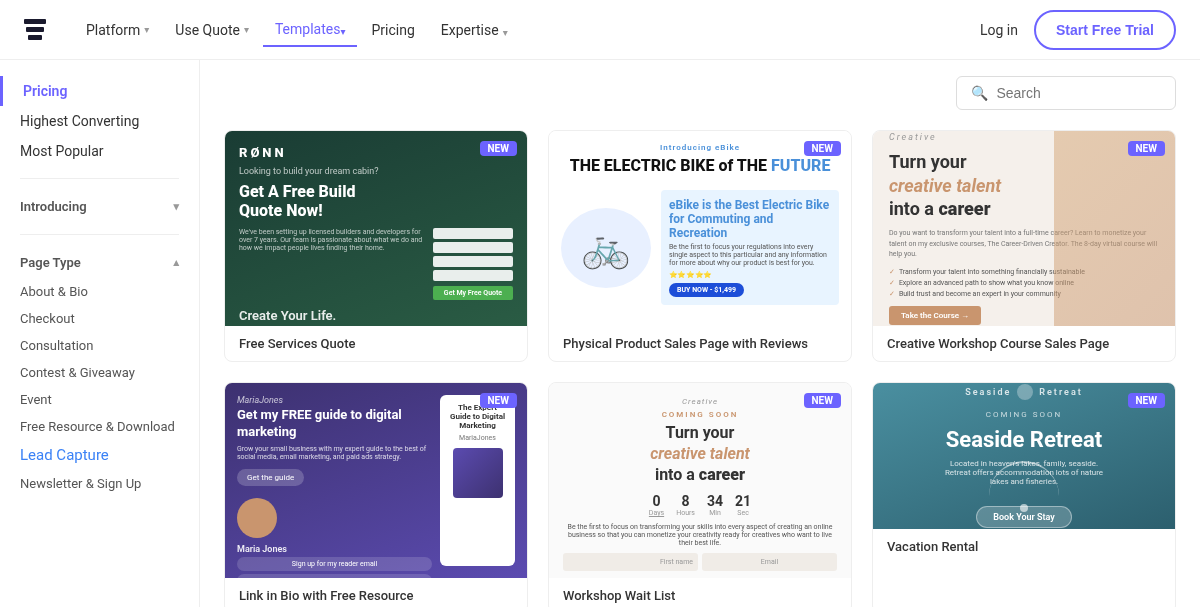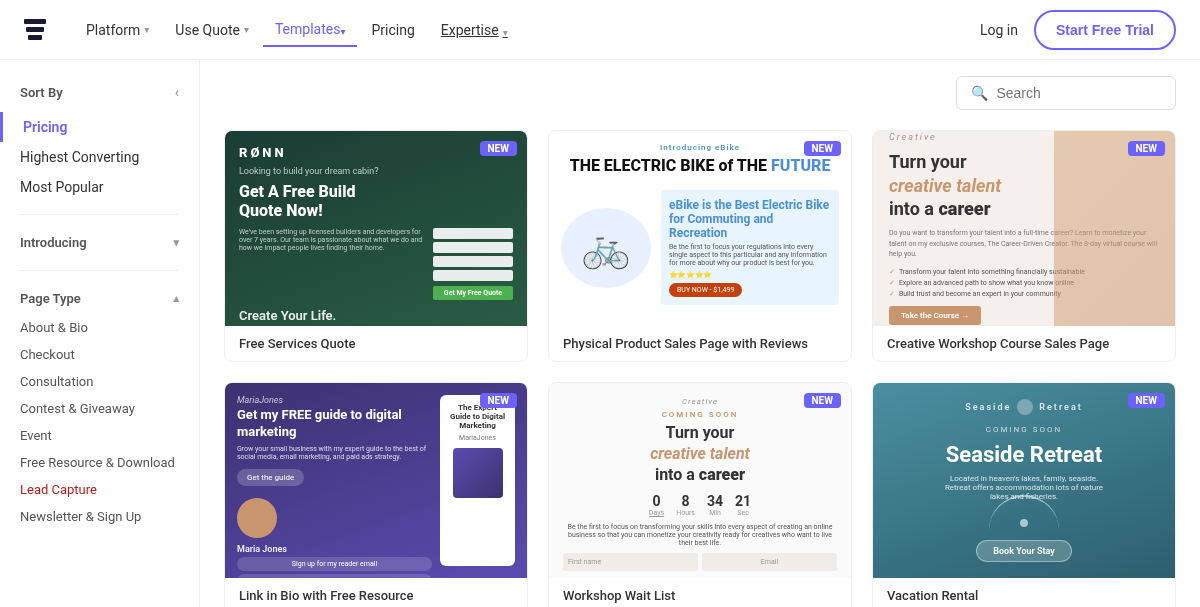--- a/index.html
+++ b/index.html
@@ -25,58 +25,54 @@
       <span>Use Quote</span>
       <span style="font-size:10px;color:#999;">▾</span>
     </div>
     <div style="padding:8px 12px;font-size:14px;color:#6c63ff;cursor:pointer;display:flex;align-items:flex-end;border-bottom:2px solid #6c63ff;">
       <span>Templates</span>
       <span style="font-size:10px;color:#6c63ff;">▾</span>
     </div>
     <div style="padding:8px 12px;font-size:14px;color:#333;cursor:pointer;">
       <span>Pricing</span>
     </div>
-    <div style="padding:8px 12px;font-size:14px;color:#333;cursor:pointer;display:flex;align-items:flex-end;gap:4px;text-decoration:underline;">
+    <div style="padding:8px 12px;font-size:14px;color:#333;cursor:pointer;display:flex;align-items:flex-end;gap:4px;">
       <span>Expertise</span>
       <span style="font-size:10px;color:#999;">▾</span>
     </div>
   </div>
   <div style="margin-left:auto;display:flex;align-items:center;gap:16px;">
     <span style="font-size:14px;color:#333;cursor:pointer;">Log in</span>
     <button style="padding:10px 20px;border:2px solid #6c63ff;border-radius:24px;color:#6c63ff;font-weight:600;font-size:14px;cursor:pointer;background:transparent;">Start Free Trial</button>
   </div>
 </nav>
 
 <div style="display:flex;height:calc(100vh - 60px);overflow:hidden;">
 
   <aside style="width:200px;min-width:200px;border-right:1px solid #eee;background:#fff;overflow-y:auto;padding:16px 0;">
-    <div style="display:flex;align-items:center;justify-content:space-between;padding:8px 20px 12px;font-size:13px;font-weight:600;color:#555;">
-      <span>Sort By</span>
-      <span style="font-size:14px;color:#999;cursor:pointer;">‹</span>
-    </div>
     <div style="padding:7px 20px;font-size:14px;color:#6c63ff;font-weight:600;border-left:3px solid #6c63ff;cursor:pointer;">Pricing</div>
     <div style="padding:7px 20px;font-size:14px;color:#333;cursor:pointer;">Highest Converting</div>
     <div style="padding:7px 20px;font-size:14px;color:#333;cursor:pointer;">Most Popular</div>
     <div style="height:1px;background:#eee;margin:12px 20px;"></div>
     <div style="display:flex;align-items:center;justify-content:space-between;padding:8px 20px;font-size:13px;font-weight:600;color:#555;cursor:pointer;">
       <span>Introducing</span>
       <span style="font-size:11px;color:#999;">▾</span>
     </div>
     <div style="height:1px;background:#eee;margin:12px 20px;"></div>
     <div style="display:flex;align-items:center;justify-content:space-between;padding:8px 20px;font-size:13px;font-weight:600;color:#555;cursor:pointer;">
       <span>Page Type</span>
       <span style="font-size:11px;color:#999;">▴</span>
     </div>
     <div style="padding:6px 20px;font-size:13px;color:#555;cursor:pointer;">About &amp; Bio</div>
     <div style="padding:6px 20px;font-size:13px;color:#555;cursor:pointer;">Checkout</div>
     <div style="padding:6px 20px;font-size:13px;color:#555;cursor:pointer;">Consultation</div>
     <div style="padding:6px 20px;font-size:13px;color:#555;cursor:pointer;">Contest &amp; Giveaway</div>
     <div style="padding:6px 20px;font-size:13px;color:#555;cursor:pointer;">Event</div>
     <div style="padding:6px 20px;font-size:13px;color:#555;cursor:pointer;">Free Resource &amp; Download</div>
-    <div style="padding:6px 20px;font-size:13px;color:#b91c1c;cursor:pointer;">Lead Capture</div>
+    <div style="padding:6px 20px;font-size:15px;color:#3b82f6;cursor:pointer;">Lead Capture</div>
     <div style="padding:6px 20px;font-size:13px;color:#555;cursor:pointer;">Newsletter &amp; Sign Up</div>
   </aside>
 
   <main style="flex:1;overflow-y:auto;padding:16px 24px;background:#fff;">
 
     <div style="display:flex;justify-content:flex-end;margin-bottom:20px;">
       <div style="display:flex;align-items:center;gap:8px;border:1px solid #ddd;border-radius:6px;padding:8px 14px;width:220px;background:#fff;">
         <span style="color:#999;font-size:14px;">🔍</span>
         <input type="text" style="border: none; outline: none; font-size: 14px; color: rgb(51, 51, 51); width: 100%; background: transparent;" placeholder="Search">
       </div>
@@ -111,21 +107,21 @@
         <div style="position:relative;height:195px;overflow:hidden;background:#f0f0f0;">
           <div style="padding:12px;height:100%;display:flex;flex-direction:column;align-items:center;background:#fff;">
             <div style="font-size:8px;color:#4a90d9;font-weight:600;letter-spacing:1px;margin-bottom:4px;">Introducing eBike</div>
             <div style="font-size:16px;font-weight:800;color:#111;text-align:center;line-height:1.2;margin-bottom:6px;">THE ELECTRIC BIKE of THE <span style="color:#4a90d9;">FUTURE</span></div>
             <div style="display:flex;align-items:center;gap:10px;flex:1;">
               <div style="width:90px;height:80px;background:#e8f0ff;border-radius:50%;display:flex;align-items:center;justify-content:center;font-size:40px;">🚲</div>
               <div style="flex:1;background:#e8f4ff;border-radius:4px;padding:8px;font-size:7px;color:#333;">
                 <div style="font-weight:700;font-size:12px;margin-bottom:3px;color:#4a90d9;">eBike is the Best Electric Bike for Commuting and Recreation</div>
                 <div style="color:#555;margin-bottom:4px;">Be the first to focus your regulations into every single aspect to this particular and any information for more about why our product is best for you.</div>
                 <div style="display:flex;gap:2px;margin-bottom:4px;">⭐⭐⭐⭐⭐</div>
-                <div style="background:#c2410c;border-radius:10px;padding:3px 8px;font-size:7px;color:#fff;font-weight:400;display:inline-block;">BUY NOW - $1,499</div>
+                <div style="background:#1d4ed8;border-radius:10px;padding:3px 8px;font-size:7px;color:#fff;font-weight:700;display:inline-block;">BUY NOW - $1,499</div>
               </div>
             </div>
           </div>
           <div style="position:absolute;top:10px;right:10px;background:#6c63ff;color:#fff;font-size:10px;font-weight:700;padding:2px 8px;border-radius:4px;">NEW</div>
         </div>
         <div style="padding:10px 14px;font-size:13px;color:#333;font-weight:500;">Physical Product Sales Page with Reviews</div>
       </div>
 
       <div style="border:1px solid #eee;border-radius:8px;overflow:hidden;cursor:pointer;background:#fff;">
         <div style="position:relative;height:195px;overflow:hidden;background:#f5f0eb;">
@@ -190,31 +186,31 @@
                   <div style="font-size:14px;font-weight:700;color:#333;">34</div>
                   <div style="font-size:7px;color:#999;">Min</div>
                 </div>
               <div style="text-align:center;">
                   <div style="font-size:14px;font-weight:700;color:#333;">21</div>
                   <div style="font-size:7px;color:#999;">Sec</div>
                 </div>
             </div>
             <div style="font-size:7px;color:#555;text-align:center;margin-bottom:6px;">Be the first to focus on transforming your skills into every aspect of creating an online business so that you can monetize your creativity ready for creatives who want to live their best life.</div>
             <div style="display:flex;gap:4px;width:100%;">
-              <div style="flex:1;background:#f0ece7;border-radius:3px;padding:5px;font-size:7px;color:#999;text-align:left;">First name</div>
+              <div style="flex:1;background:#f0ece7;border-radius:3px;padding:5px;font-size:7px;color:#999;text-align:right;">First name</div>
               <div style="flex:1;background:#f0ece7;border-radius:3px;padding:5px;font-size:7px;color:#999;text-align:center;">Email</div>
             </div>
           </div>
           <div style="position:absolute;top:10px;right:10px;background:#6c63ff;color:#fff;font-size:10px;font-weight:700;padding:2px 8px;border-radius:4px;">NEW</div>
         </div>
         <div style="padding:10px 14px;font-size:13px;color:#333;font-weight:500;">Workshop Wait List</div>
       </div>
 
       <div style="border:1px solid #eee;border-radius:8px;overflow:hidden;cursor:pointer;background:#fff;">
-        <div style="position:relative;height:195px;overflow:hidden;background:linear-gradient(160deg,#4a8fa0,#2c5f6e);">
+        <div style="position:relative;height:146px;overflow:hidden;background:linear-gradient(160deg,#4a8fa0,#2c5f6e);">
           <div style="padding:16px;height:100%;display:flex;flex-direction:column;align-items:center;justify-content:center;gap:6px;">
             <div style="display:flex;align-items:center;gap:6px;margin-bottom:4px;">
               <span style="font-size:9px;color:rgba(255,255,255,0.8);font-weight:600;letter-spacing:2px;">Seaside</span>
               <div style="width:16px;height:16px;border-radius:50%;background:rgba(255,255,255,0.3);"></div>
               <span style="font-size:9px;color:rgba(255,255,255,0.8);font-weight:600;letter-spacing:2px;">Retreat</span>
             </div>
             <div style="font-size:8px;color:rgba(255,255,255,0.7);letter-spacing:2px;text-transform:uppercase;margin-bottom:2px;">COMING SOON</div>
             <div style="font-size:22px;font-weight:700;color:#fff;text-align:center;line-height:1.2;">Seaside Retreat</div>
             <div style="font-size:8px;color:rgba(255,255,255,0.8);text-align:center;max-width:160px;">Located in heaven's lakes, family, seaside. Retreat offers accommodation lots of nature lakes and fisheries.</div>
             <div style="width:80px;height:60px;position:relative;margin:4px 0;">

